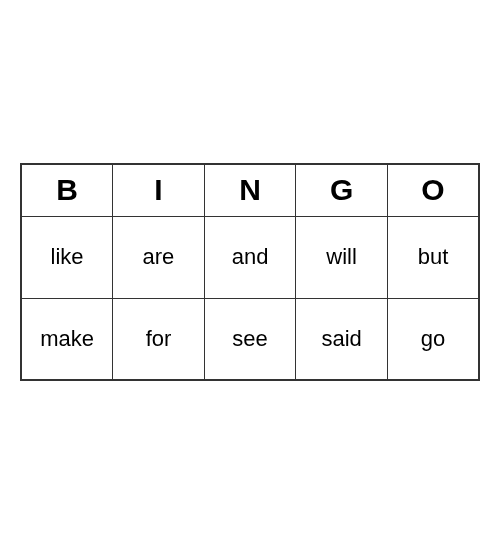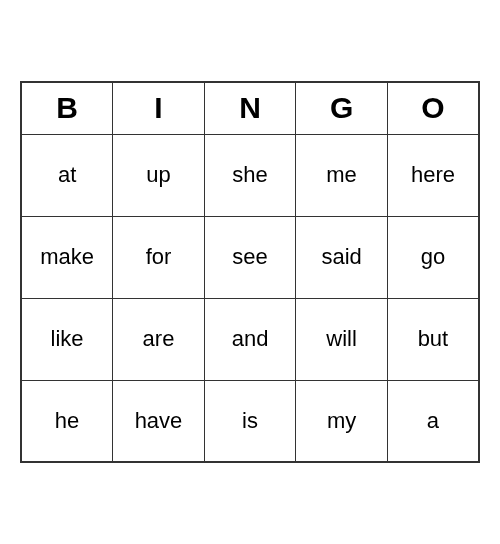--- a/index.html
+++ b/index.html
@@ -54,41 +54,27 @@
     <tr class="header-row">
       <th>B</th>
       <th>I</th>
       <th>N</th>
       <th>G</th>
       <th>O</th>
     </tr>
   </thead>
   <tbody>
     <tr class="data-row">
-      <td>at</td>
-      <td>up</td>
-      <td>she</td>
-      <td>me</td>
-      <td>here</td>
+      <td>like</td>
+      <td>are</td>
+      <td>and</td>
+      <td>will</td>
+      <td>but</td>
     </tr>
     <tr class="data-row">
       <td>make</td>
       <td>for</td>
       <td>see</td>
       <td>said</td>
       <td>go</td>
     </tr>
-    <tr class="data-row">
-      <td>like</td>
-      <td>are</td>
-      <td>and</td>
-      <td>will</td>
-      <td>but</td>
-    </tr>
-    <tr class="data-row">
-      <td>he</td>
-      <td>have</td>
-      <td>is</td>
-      <td>my</td>
-      <td>a</td>
-    </tr>
   </tbody>
 </table>
 
 </body></html>

